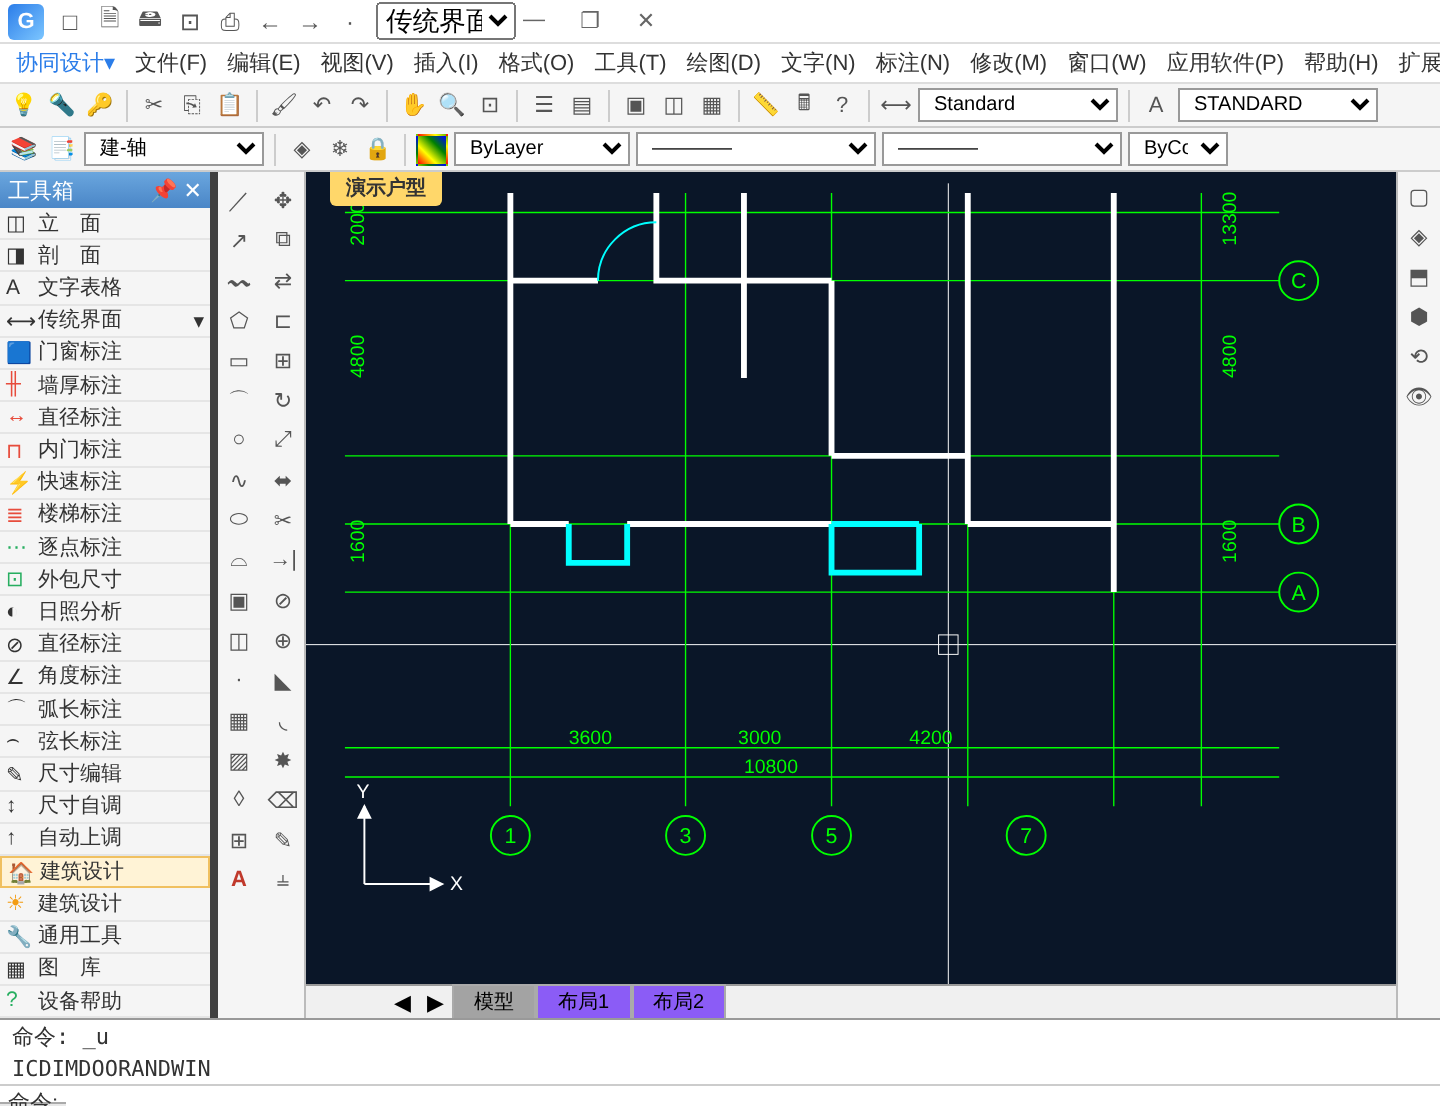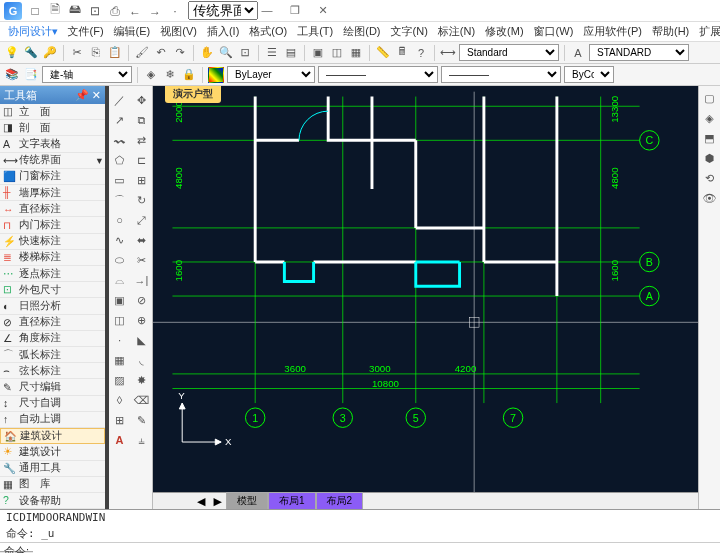--- a/index.html
+++ b/index.html
@@ -412,22 +412,22 @@
     <span class="rvico">▢</span>
     <span class="rvico">◈</span>
     <span class="rvico">⬒</span>
     <span class="rvico">⬢</span>
     <span class="rvico">⟲</span>
     <span class="rvico">👁</span>
   </div>
 </div>
 
 <div class="cmdline">
+  <div class="cmrow">命令: _u</div>
   <div class="cmrow">ICDIMDOORANDWIN</div>
-  <div class="cmrow">命令: _u</div>
   <div class="cinput">
     <span class="lbl">命令:</span>
     <input type="text" style="">
   </div>
 </div>
 
 <div class="status">
   
   
 </div>

